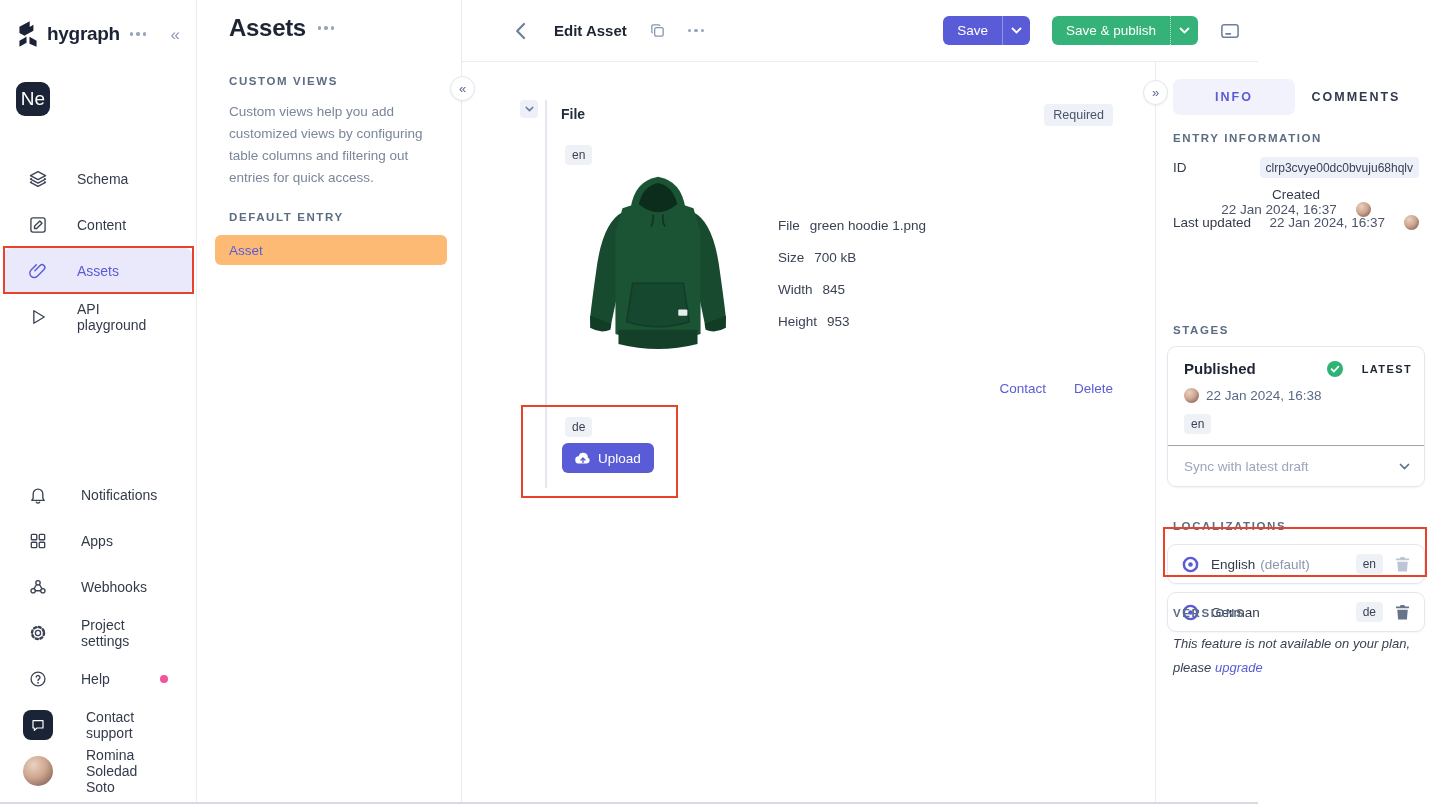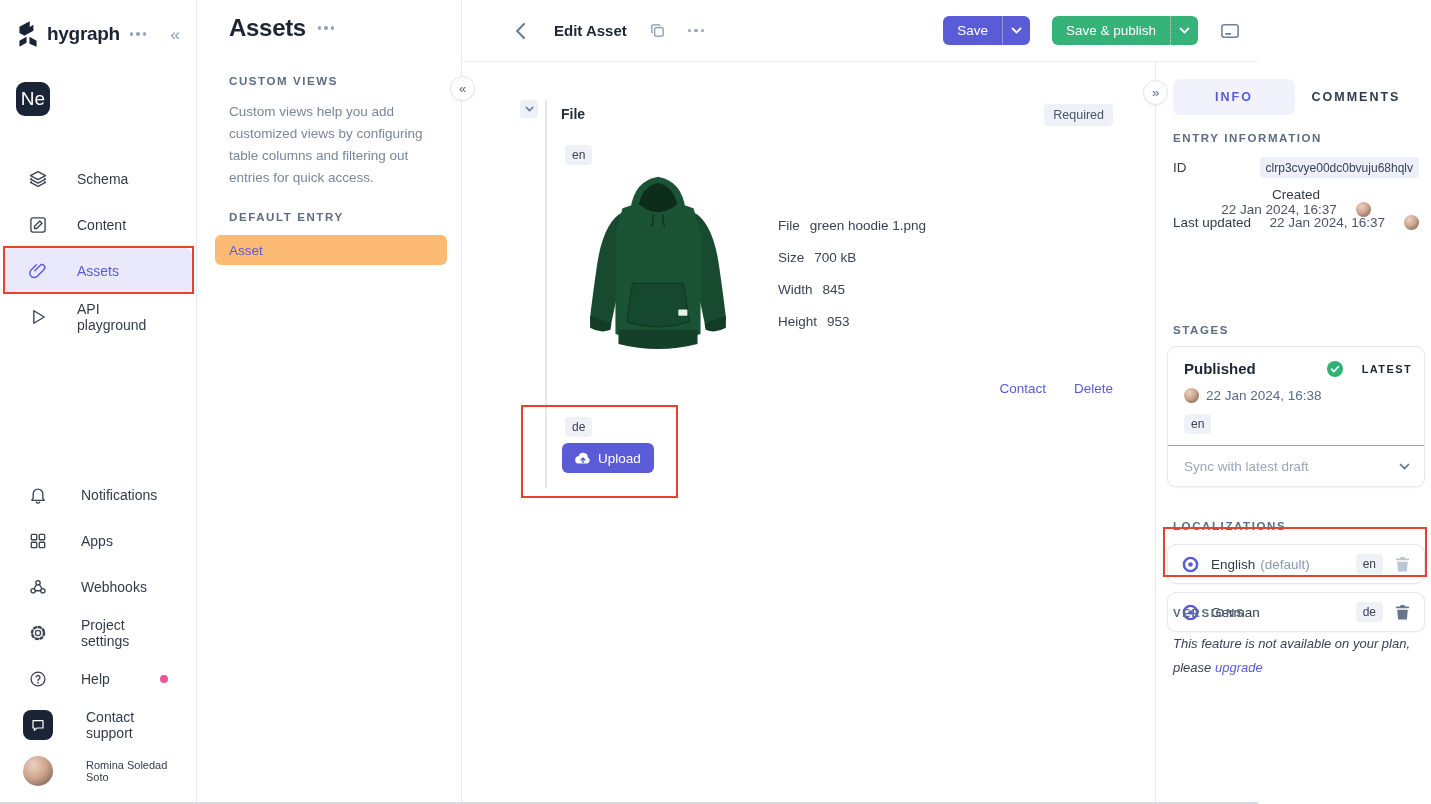--- a/index.html
+++ b/index.html
@@ -24,21 +24,21 @@
   .nav-item { height:46px; display:flex; align-items:center; gap:29px; padding:0 24px; font-size:14px; color:#333b4a; border-radius:7px; cursor:pointer; }
   .nav-item svg { flex:0 0 20px; }
   .nav-item.active { background:#e9e9fb; color:#5a5bd7; }
   .side-bottom { margin-top:auto; padding:0 4px; }
   .side-item { height:46px; display:flex; align-items:center; gap:33px; padding:0 24px; font-size:14px; color:#333b4a; cursor:pointer; }
   .side-item svg { flex:0 0 20px; }
   .pink-dot { width:8px; height:8px; border-radius:50%; background:#f0549b; margin-left:auto; }
   .support-badge { width:30px; height:30px; border-radius:8px; background:#1b2336; display:flex; align-items:center; justify-content:center; flex:0 0 30px; margin-left:-5px; }
   .avatar { border-radius:50%; background:radial-gradient(circle at 35% 30%, #e8d2c2 0%, #cfa58e 45%, #8d6f63 80%, #5f4a42 100%); flex:0 0 auto; }
   .user-row .avatar { width:30px; height:30px; margin-left:-5px; }
-  .user-row { font-size:11px; }
+  .user-row { font-size:14px; }
 
   
   .views { position:relative; width:265px; flex:0 0 265px; border-right:1px solid #e7eaf0; padding:14px 24px 0 32px; background:#fff; }
   .views-title-row { display:flex; align-items:center; gap:12px; }
   .views-title { font-size:24px; font-weight:800; color:#1e2533; letter-spacing:-0.3px; }
   .sec-heading { font-size:11.5px; font-weight:700; letter-spacing:1.6px; color:#5c6c82; }
   .views .sec-heading.first { margin-top:33px; }
   .views-desc { margin-top:14px; font-size:13.5px; line-height:22px; color:#7a8699; width:212px; }
   .views .sec-heading.second { margin-top:22px; }
   .view-item { margin:12px -10px 0 -14px; height:30px; display:flex; align-items:center; padding:0 14px; background:#fdba74; border-radius:6px; color:#5a5bd7; font-size:13.5px; cursor:pointer; }

